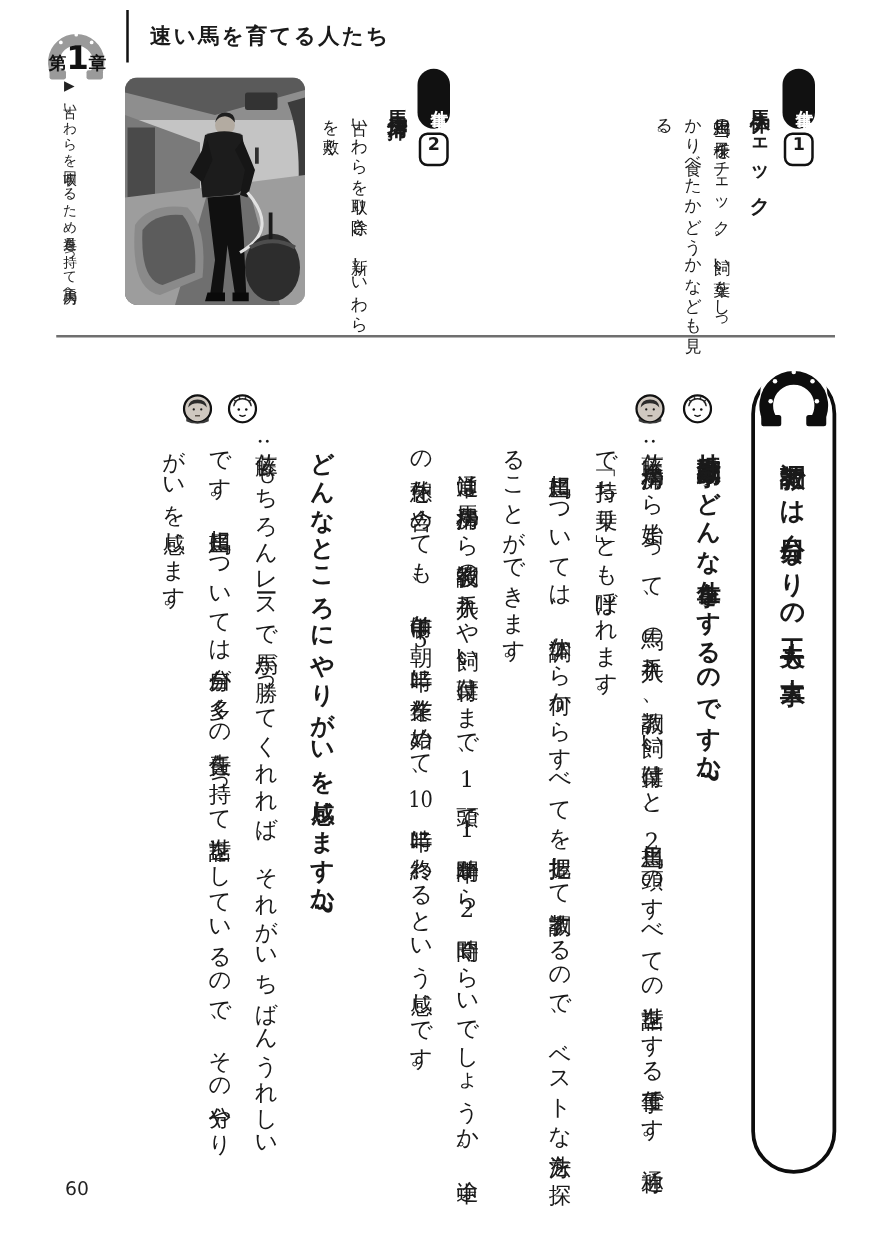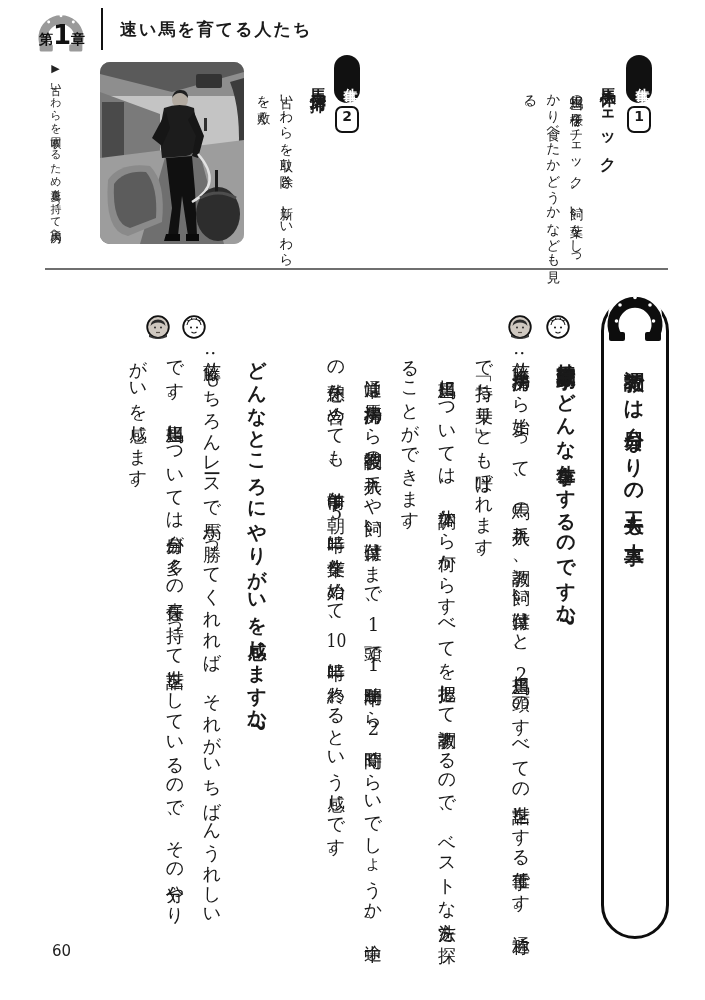--- a/index.html
+++ b/index.html
@@ -2,21 +2,21 @@
 <html lang="ja"><head>
 <meta charset="utf-8">
 <style>
   html,body{margin:0;padding:0;background:#fff;}
   .page{position:relative;width:705px;height:1000px;background:#fff;overflow:hidden;
         font-family:"DejaVu Serif","Liberation Serif",serif;color:#1a1a1a;}
   .v{writing-mode:vertical-rl;text-orientation:mixed;}
   .tcy{text-combine-upright:all;-webkit-text-combine:horizontal;}
 
   
-  .ch-badge{position:absolute;left:30px;top:8px;width:62px;height:46px;text-decoration:underline;}
+  .ch-badge{position:absolute;left:30px;top:20px;width:62px;height:46px;text-decoration:underline;}
   .ch-badge svg{position:absolute;left:0;top:0;}
   .ch-text{position:absolute;left:3px;top:12px;width:58px;text-align:center;white-space:nowrap;
            font-family:"DejaVu Sans","Liberation Sans",sans-serif;font-weight:700;color:#111;}
   .ch-small{font-size:14px;}
   .ch-big{font-size:26px;letter-spacing:0;}
   .ch-bar{position:absolute;left:101px;top:8px;width:2px;height:42px;background:#111;}
   .ch-title{position:absolute;left:120px;top:18px;margin:0;font:700 17px/1.4 "DejaVu Sans","Liberation Sans",sans-serif;letter-spacing:2px;}
 
   
   .job{position:absolute;top:55px;height:220px;}

